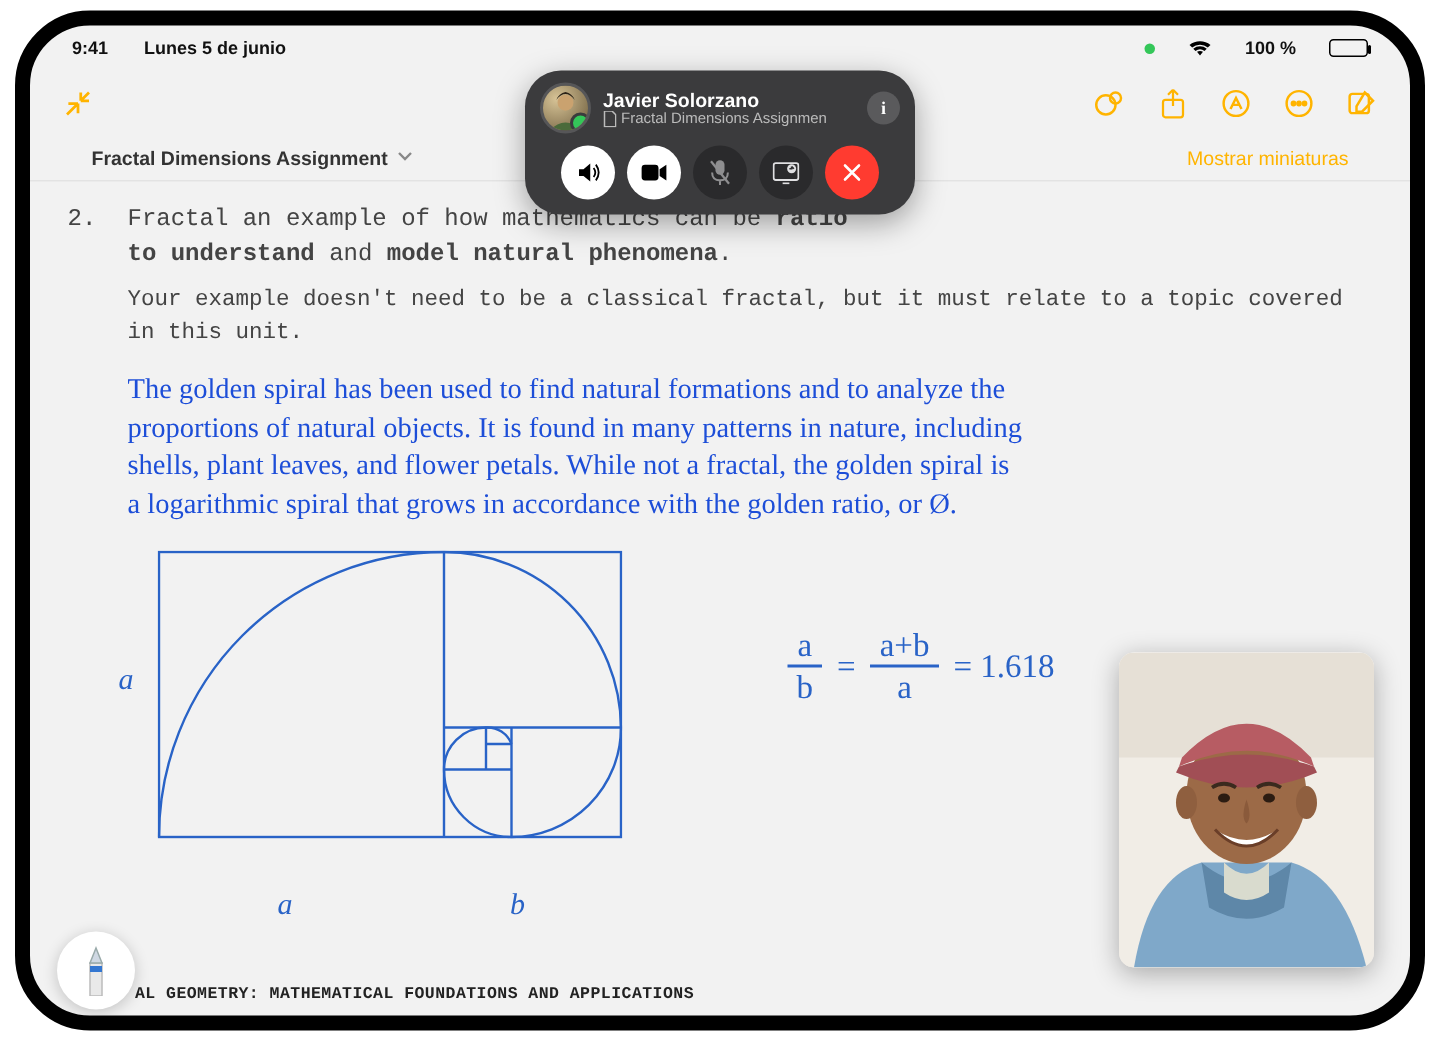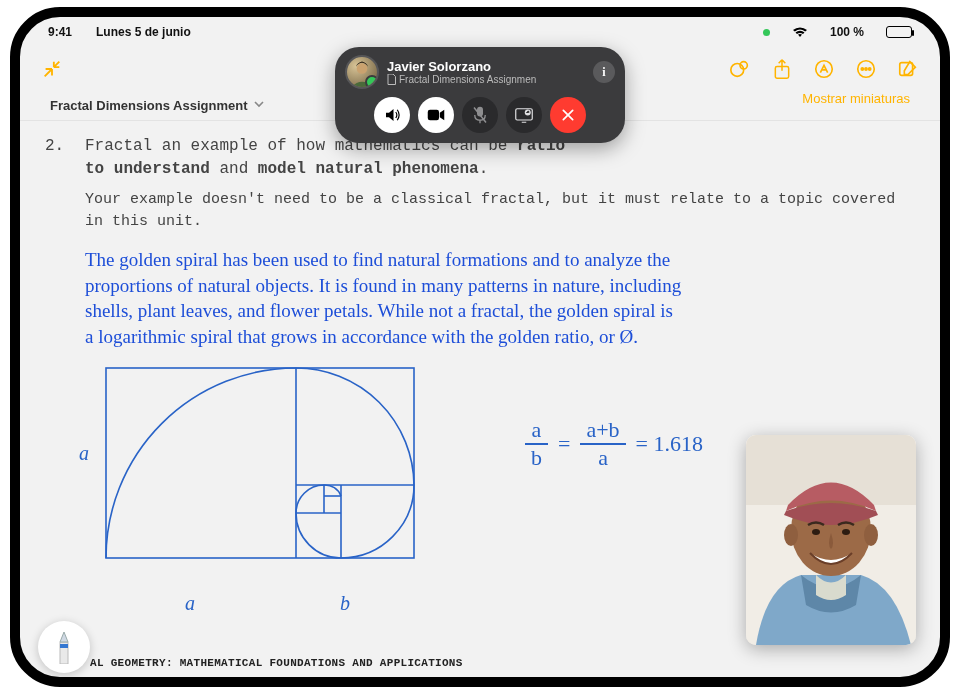--- a/index.html
+++ b/index.html
@@ -35,22 +35,22 @@
     display:flex; align-items:center; justify-content:space-between;
     padding:0 20px;
   }
   .toolbar .left, .toolbar .right { display:flex; align-items:center; gap:18px; }
   .tb-icon { width:24px; height:24px; display:inline-flex; align-items:center; justify-content:center; color:#ffb400; }
   .tb-icon svg { stroke:#ffb400; }
 
   
   .subhead {
     position:absolute; top:74px; left:0; right:0; height:30px;
-    display:flex; justify-content:space-between;
-    padding:0 30px;
+    display:flex; align-items:center; justify-content:space-between;
+    padding:0 41px;
     border-bottom:1px solid #e3e3e3;
     font-size:13px;
     gap:32px;
   }
   .note-title { display:flex; align-items:center; gap:6px; font-weight:600; color:#333; }
   .show-thumbs { color:#ffb400; font-weight:500; font-size:13px; }
 
   
   .content {
     position:absolute; top:110px; left:0; right:0; bottom:0;
@@ -92,21 +92,21 @@
   .pencil-pill {
     position:absolute; bottom:4px; left:18px;
     width:52px; height:52px; border-radius:26px;
     background:#fff; box-shadow:0 2px 10px rgba(0,0,0,0.2);
     display:flex; align-items:center; justify-content:center;
   }
 
   
   .ft-pill {
     position:absolute; top:30px; left:50%; transform:translateX(-50%);
-    width:290px; border-radius:24px; background:#3b3b3d;
+    width:260px; border-radius:24px; background:#3b3b3d;
     box-shadow:0 6px 20px rgba(0,0,0,0.35);
     padding:8px 10px 10px 10px;
     color:#fff;
   }
   .ft-top { display:flex; align-items:center; gap:8px; }
   .avatar { width:34px; height:34px; border-radius:50%; background: radial-gradient(circle at 30% 30%, #d7c396, #6a5a3b); position:relative; flex:0 0 auto; overflow:hidden; border:2px solid #565658; }
   .avatar svg { position:absolute; inset:0; }
   .avatar .badge { position:absolute; right:-2px; bottom:-2px; width:14px; height:14px; background:#34c759; border:2px solid #3b3b3d; border-radius:50%; }
   .ft-info { flex:1; min-width:0; }
   .ft-name { font-size:13px; font-weight:600; white-space:nowrap; overflow:hidden; text-overflow:ellipsis; }

